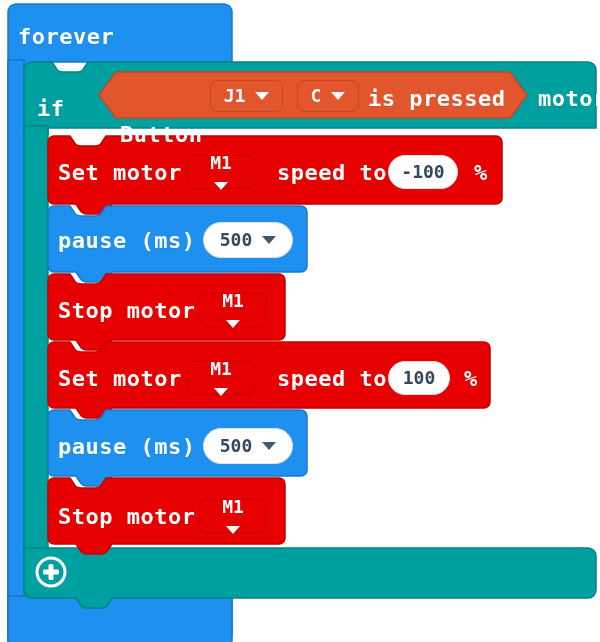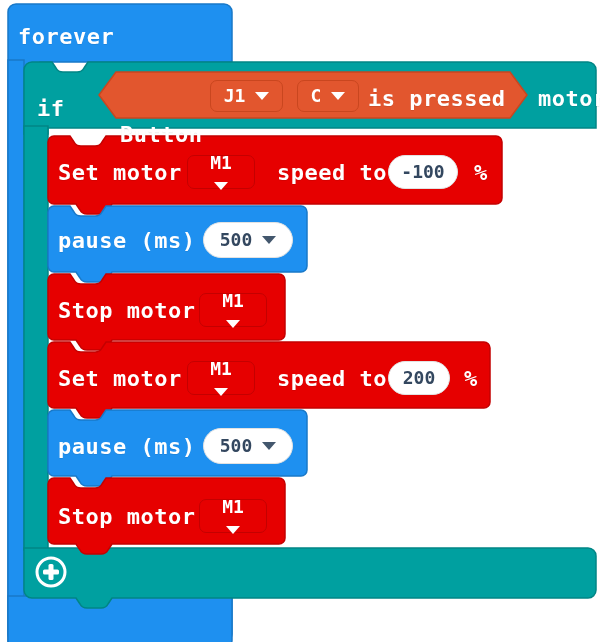--- a/index.html
+++ b/index.html
@@ -285,21 +285,21 @@
   <span class="caret"></span>
 </div>
 
 <div class="lbl" style="left:58px; top:368px;">Set motor</div>
 <div class="field boxed red" style="left:187px; top:361px; width:68px; height:34px;">
   <span>M1</span>
   <span class="caret"></span>
 </div>
 <div class="lbl" style="left:277px; top:368px;">speed to</div>
 <div class="field round" style="left:388px; top:361px; width:62px; height:34px;">
-  <span class="dark">200</span>
+  <span class="dark">100</span>
 </div>
 <div class="lbl" style="left:464px; top:368px;">%</div>
 
 <div class="lbl" style="left:58px; top:436px;">pause (ms)</div>
 <div class="field round" style="left:203px; top:428px; width:90px; height:36px;">
   <span class="dark">500</span>
   <span class="caret"></span>
 </div>
 
 <div class="lbl" style="left:58px; top:506px;">Stop motor</div>

